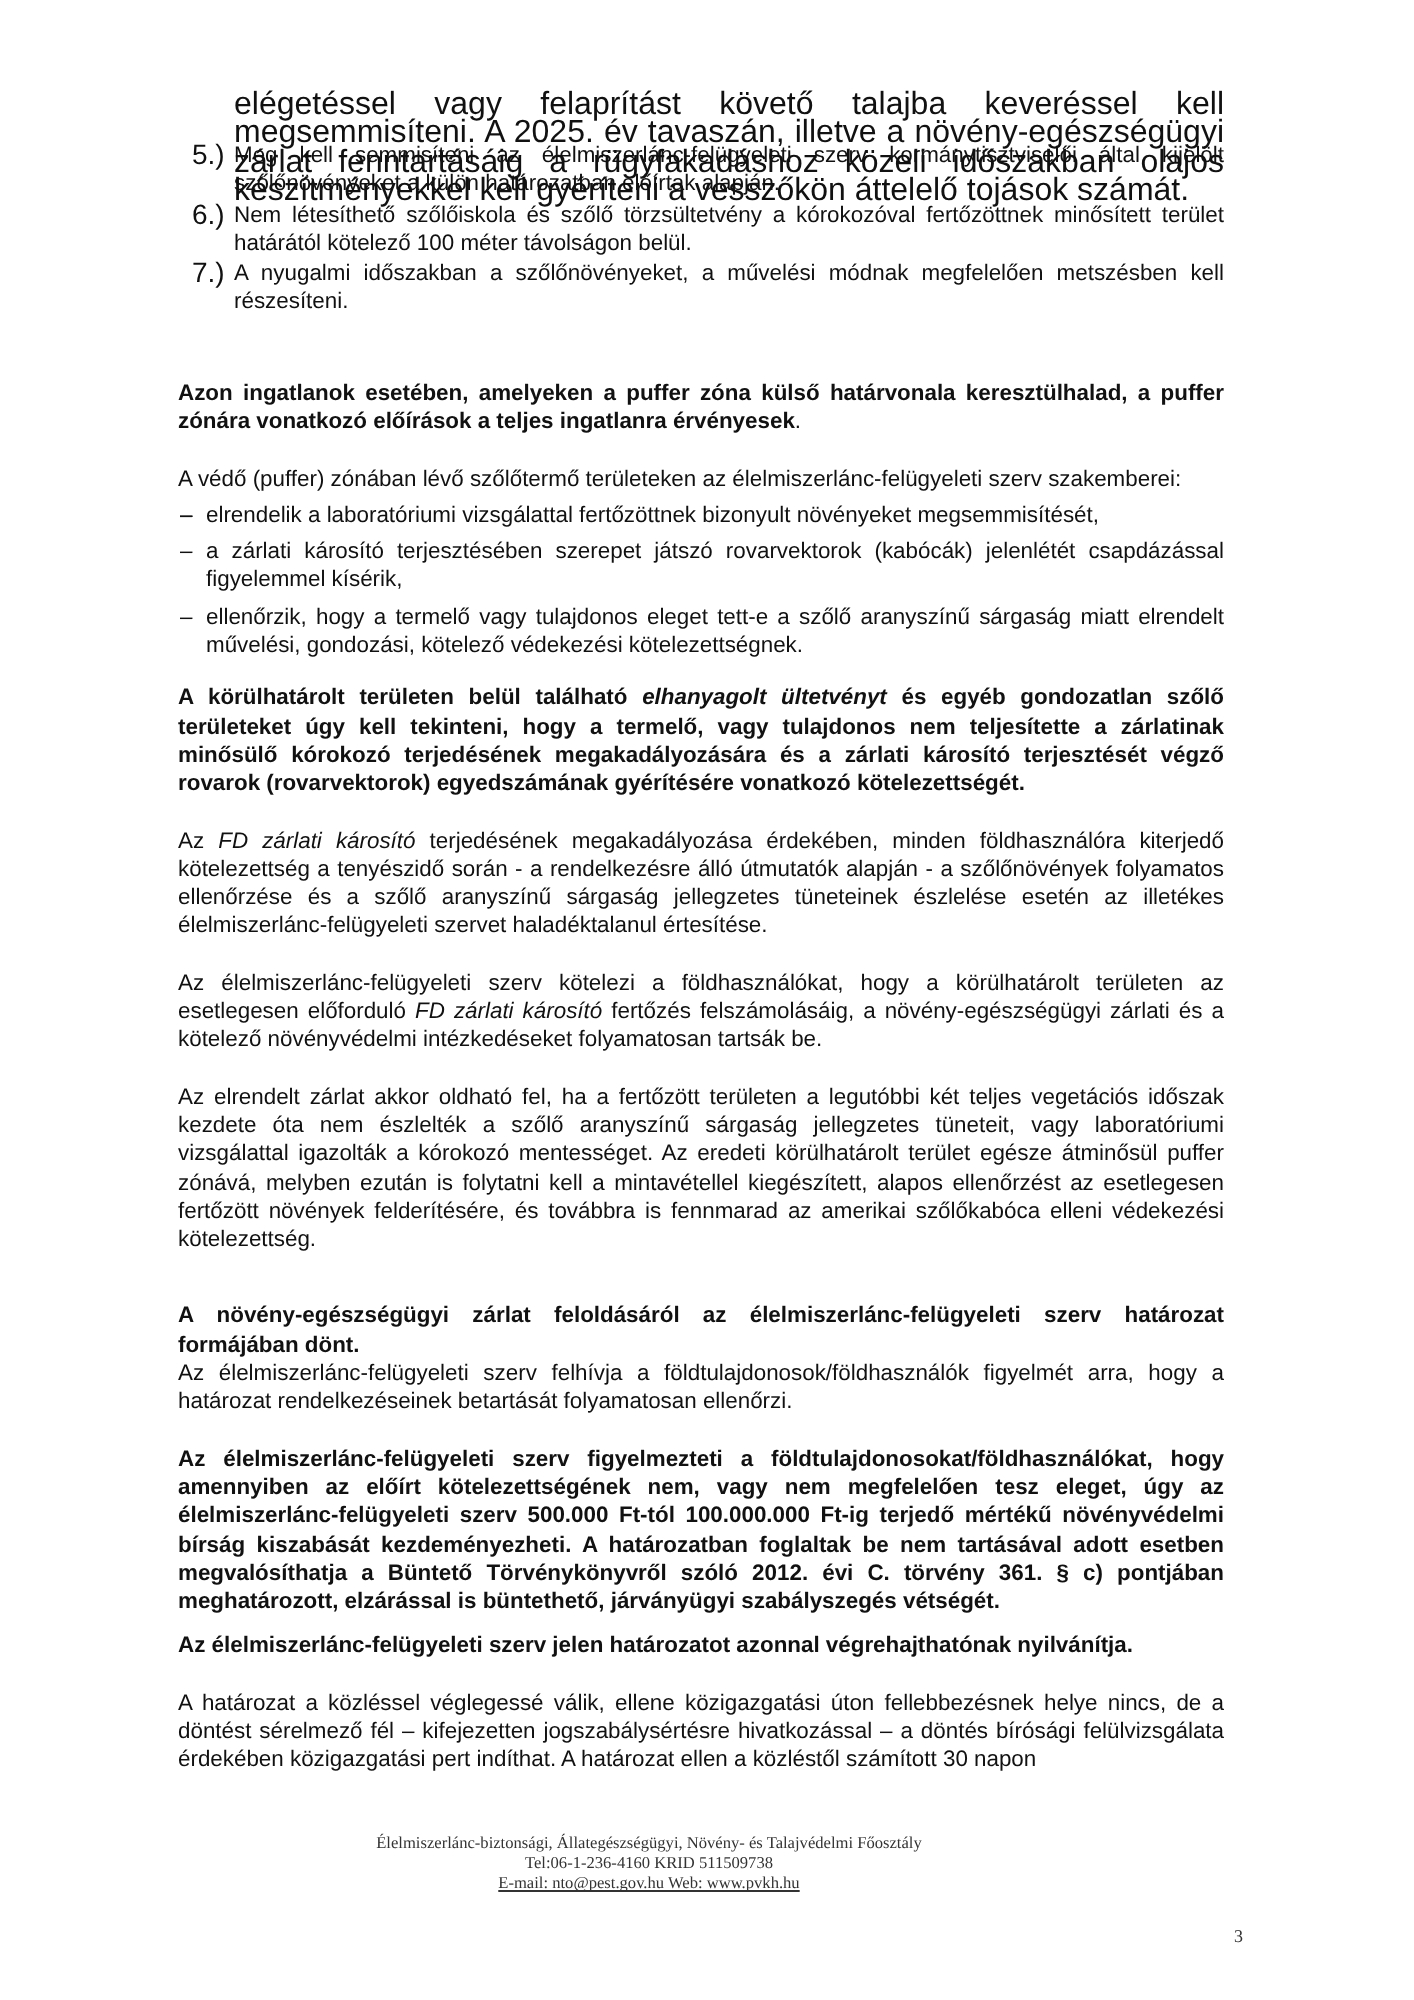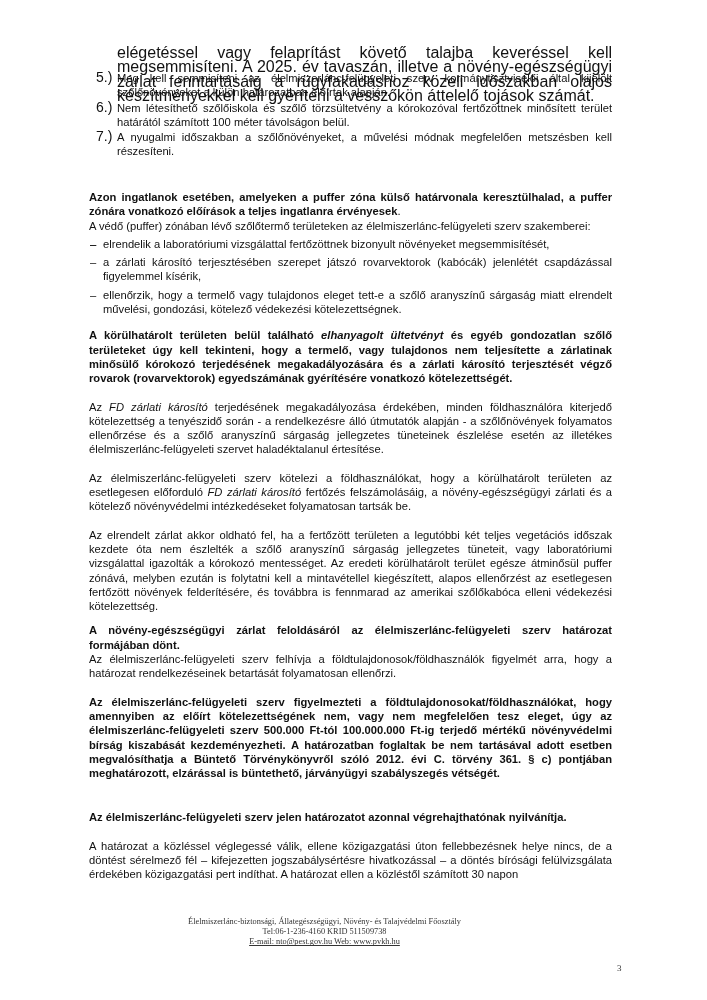--- a/index.html
+++ b/index.html
@@ -36,55 +36,55 @@
 
   <p class="cont">elégetéssel vagy felaprítást követő talajba keveréssel kell megsemmisíteni. A 2025. év tavaszán, illetve a növény-egészségügyi zárlat fenntartásáig a rügyfakadáshoz közeli időszakban olajos készítményekkel kell gyéríteni a vesszőkön áttelelő tojások számát.</p>
 
   <div class="num-list">
     <div class="num-item">
       <span class="num">5.)</span>
       <span>Meg kell semmisíteni az élelmiszerlánc-felügyeleti szerv kormánytisztviselői által kijelölt szőlőnövényeket a külön határozatban előírtak alapján.</span>
     </div>
     <div class="num-item">
       <span class="num">6.)</span>
-      <span>Nem létesíthető szőlőiskola és szőlő törzsültetvény a kórokozóval fertőzöttnek minősített terület határától számított 100 méter távolságon belül.</span>
+      <span>Nem létesíthető szőlőiskola és szőlő törzsültetvény a kórokozóval fertőzöttnek minősített terület határától kötelező 100 méter távolságon belül.</span>
     </div>
     <div class="num-item">
       <span class="num">7.)</span>
       <span>A nyugalmi időszakban a szőlőnövényeket, a művelési módnak megfelelően metszésben kell részesíteni.</span>
     </div>
   </div>
 
   <div class="body-text" style="top:190px;">
     <p class="p"><span class="bold">Azon ingatlanok esetében, amelyeken a puffer zóna külső határvonala keresztülhalad, a puffer zónára vonatkozó előírások a teljes ingatlanra érvényesek</span><span>.</span></p>
 
-    <p class="p" style="">A védő (puffer) zónában lévő szőlőtermő területeken az élelmiszerlánc-felügyeleti szerv szakemberei:</p>
+    <p class="p" style="margin-top:14px;">A védő (puffer) zónában lévő szőlőtermő területeken az élelmiszerlánc-felügyeleti szerv szakemberei:</p>
 
     <div class="dash-list">
       <div class="dash-item"><span class="dash">–</span></div>
       <div class="dash-item"><span class="dash">–</span><span>elrendelik a laboratóriumi vizsgálattal fertőzöttnek bizonyult növényeket megsemmisítését,</span></div>
       <div class="dash-item"><span class="dash">–</span><span>a zárlati károsító terjesztésében szerepet játszó rovarvektorok (kabócák) jelenlétét csapdázással figyelemmel kísérik,</span></div>
       <div class="dash-item"><span class="dash">–</span><span>ellenőrzik, hogy a termelő vagy tulajdonos eleget tett-e a szőlő aranyszínű sárgaság miatt elrendelt művelési, gondozási, kötelező védekezési kötelezettségnek.</span></div>
     </div>
 
     <p class="p bold" style="margin-top:12px;"><span>A körülhatárolt területen belül található </span><i>elhanyagolt ültetvényt</i><span> és egyéb gondozatlan szőlő területeket úgy kell tekinteni, hogy a termelő, vagy tulajdonos nem teljesítette a zárlatinak minősülő kórokozó terjedésének megakadályozására és a zárlati károsító terjesztését végző rovarok (rovarvektorok) egyedszámának gyérítésére vonatkozó kötelezettségét.</span></p>
 
     <p class="p" style="margin-top:14px;"><span>Az </span><i>FD zárlati károsító</i><span> terjedésének megakadályozása érdekében, minden földhasználóra kiterjedő kötelezettség a tenyészidő során - a rendelkezésre álló útmutatók alapján - a szőlőnövények folyamatos ellenőrzése és a szőlő aranyszínű sárgaság jellegzetes tüneteinek észlelése esetén az illetékes élelmiszerlánc-felügyeleti szervet haladéktalanul értesítése.</span></p>
 
     <p class="p" style="margin-top:14px;"><span>Az élelmiszerlánc-felügyeleti szerv kötelezi a földhasználókat, hogy a körülhatárolt területen az esetlegesen előforduló </span><i>FD zárlati károsító</i><span> fertőzés felszámolásáig, a növény-egészségügyi zárlati és a kötelező növényvédelmi intézkedéseket folyamatosan tartsák be.</span></p>
 
     <p class="p" style="margin-top:14px;">Az elrendelt zárlat akkor oldható fel, ha a fertőzött területen a legutóbbi két teljes vegetációs időszak kezdete óta nem észlelték a szőlő aranyszínű sárgaság jellegzetes tüneteit, vagy laboratóriumi vizsgálattal igazolták a kórokozó mentességet. Az eredeti körülhatárolt terület egésze átminősül puffer zónává, melyben ezután is folytatni kell a mintavétellel kiegészített, alapos ellenőrzést az esetlegesen fertőzött növények felderítésére, és továbbra is fennmarad az amerikai szőlőkabóca elleni védekezési kötelezettség.</p>
 
-    <p class="p bold" style="margin-top:10px;">A növény-egészségügyi zárlat feloldásáról az élelmiszerlánc-felügyeleti szerv határozat formájában dönt.</p>
+    <p class="p bold" style="margin-top:24px;">A növény-egészségügyi zárlat feloldásáról az élelmiszerlánc-felügyeleti szerv határozat formájában dönt.</p>
 
     <p class="p" style="">Az élelmiszerlánc-felügyeleti szerv felhívja a földtulajdonosok/földhasználók figyelmét arra, hogy a határozat rendelkezéseinek betartását folyamatosan ellenőrzi.</p>
 
     <p class="p bold" style="margin-top:14px;">Az élelmiszerlánc-felügyeleti szerv figyelmezteti a földtulajdonosokat/földhasználókat, hogy amennyiben az előírt kötelezettségének nem, vagy nem megfelelően tesz eleget, úgy az élelmiszerlánc-felügyeleti szerv 500.000 Ft-tól 100.000.000 Ft-ig terjedő mértékű növényvédelmi bírság kiszabását kezdeményezheti. A határozatban foglaltak be nem tartásával adott esetben megvalósíthatja a Büntető Törvénykönyvről szóló 2012. évi C. törvény 361. § c) pontjában meghatározott, elzárással is büntethető, járványügyi szabályszegés vétségét.</p>
 
-    <p class="p bold" style="margin-top:30px;">Az élelmiszerlánc-felügyeleti szerv jelen határozatot azonnal végrehajthatónak nyilvánítja.</p>
+    <p class="p bold" style="margin-top:8px;">Az élelmiszerlánc-felügyeleti szerv jelen határozatot azonnal végrehajthatónak nyilvánítja.</p>
 
     <p class="p" style="margin-top:14px;">A határozat a közléssel véglegessé válik, ellene közigazgatási úton fellebbezésnek helye nincs, de a döntést sérelmező fél – kifejezetten jogszabálysértésre hivatkozással – a döntés bírósági felülvizsgálata érdekében közigazgatási pert indíthat. A határozat ellen a közléstől számított 30 napon</p>
   </div>
 
   <div class="footer">
     <div>Élelmiszerlánc-biztonsági, Állategészségügyi, Növény- és Talajvédelmi Főosztály</div>
     <div>Tel:06-1-236-4160  KRID 511509738</div>
     <div class="email">E-mail: nto@pest.gov.hu Web: www.pvkh.hu</div>
   </div>
 

